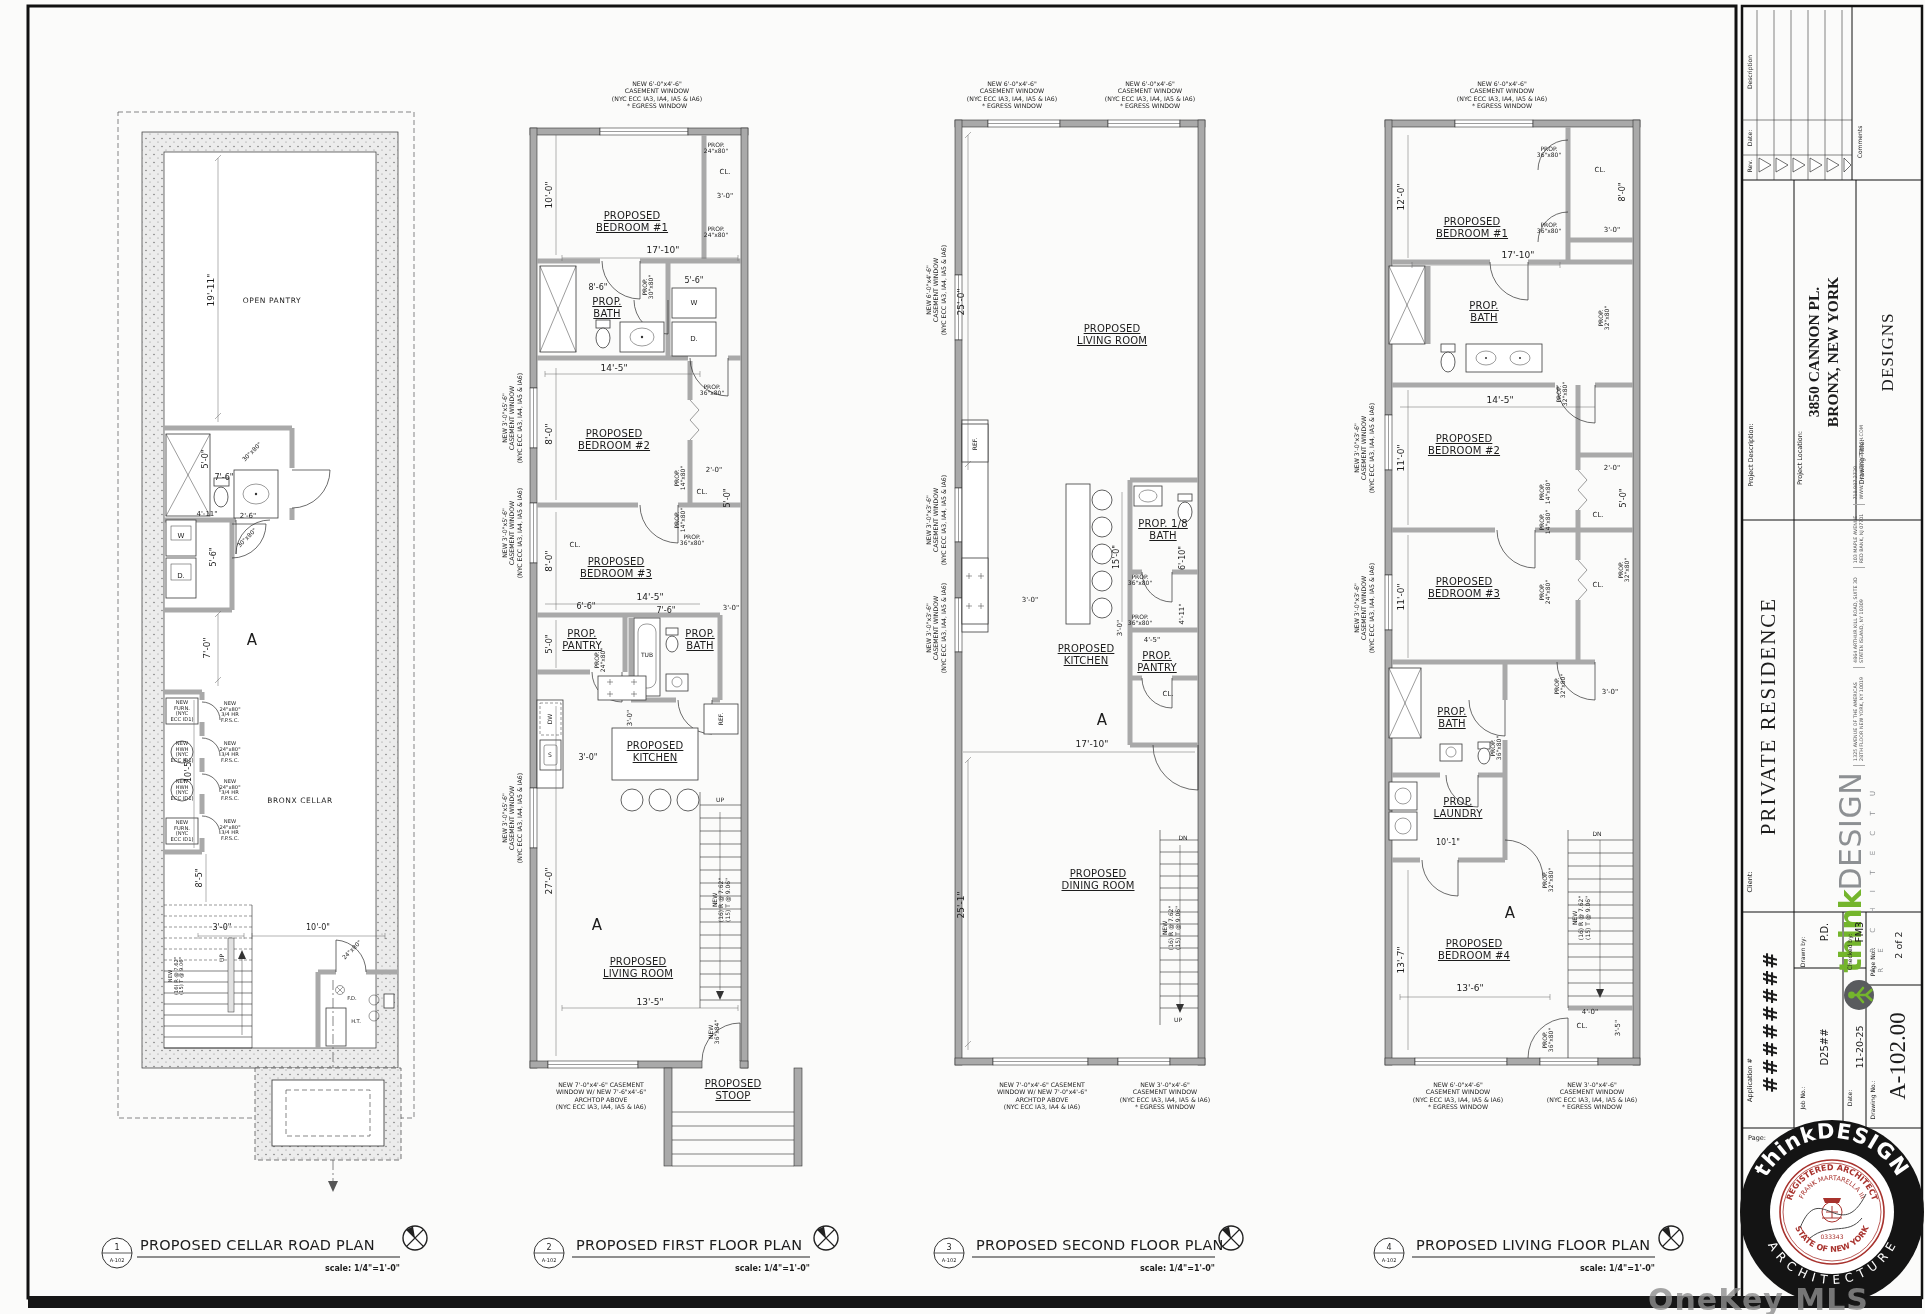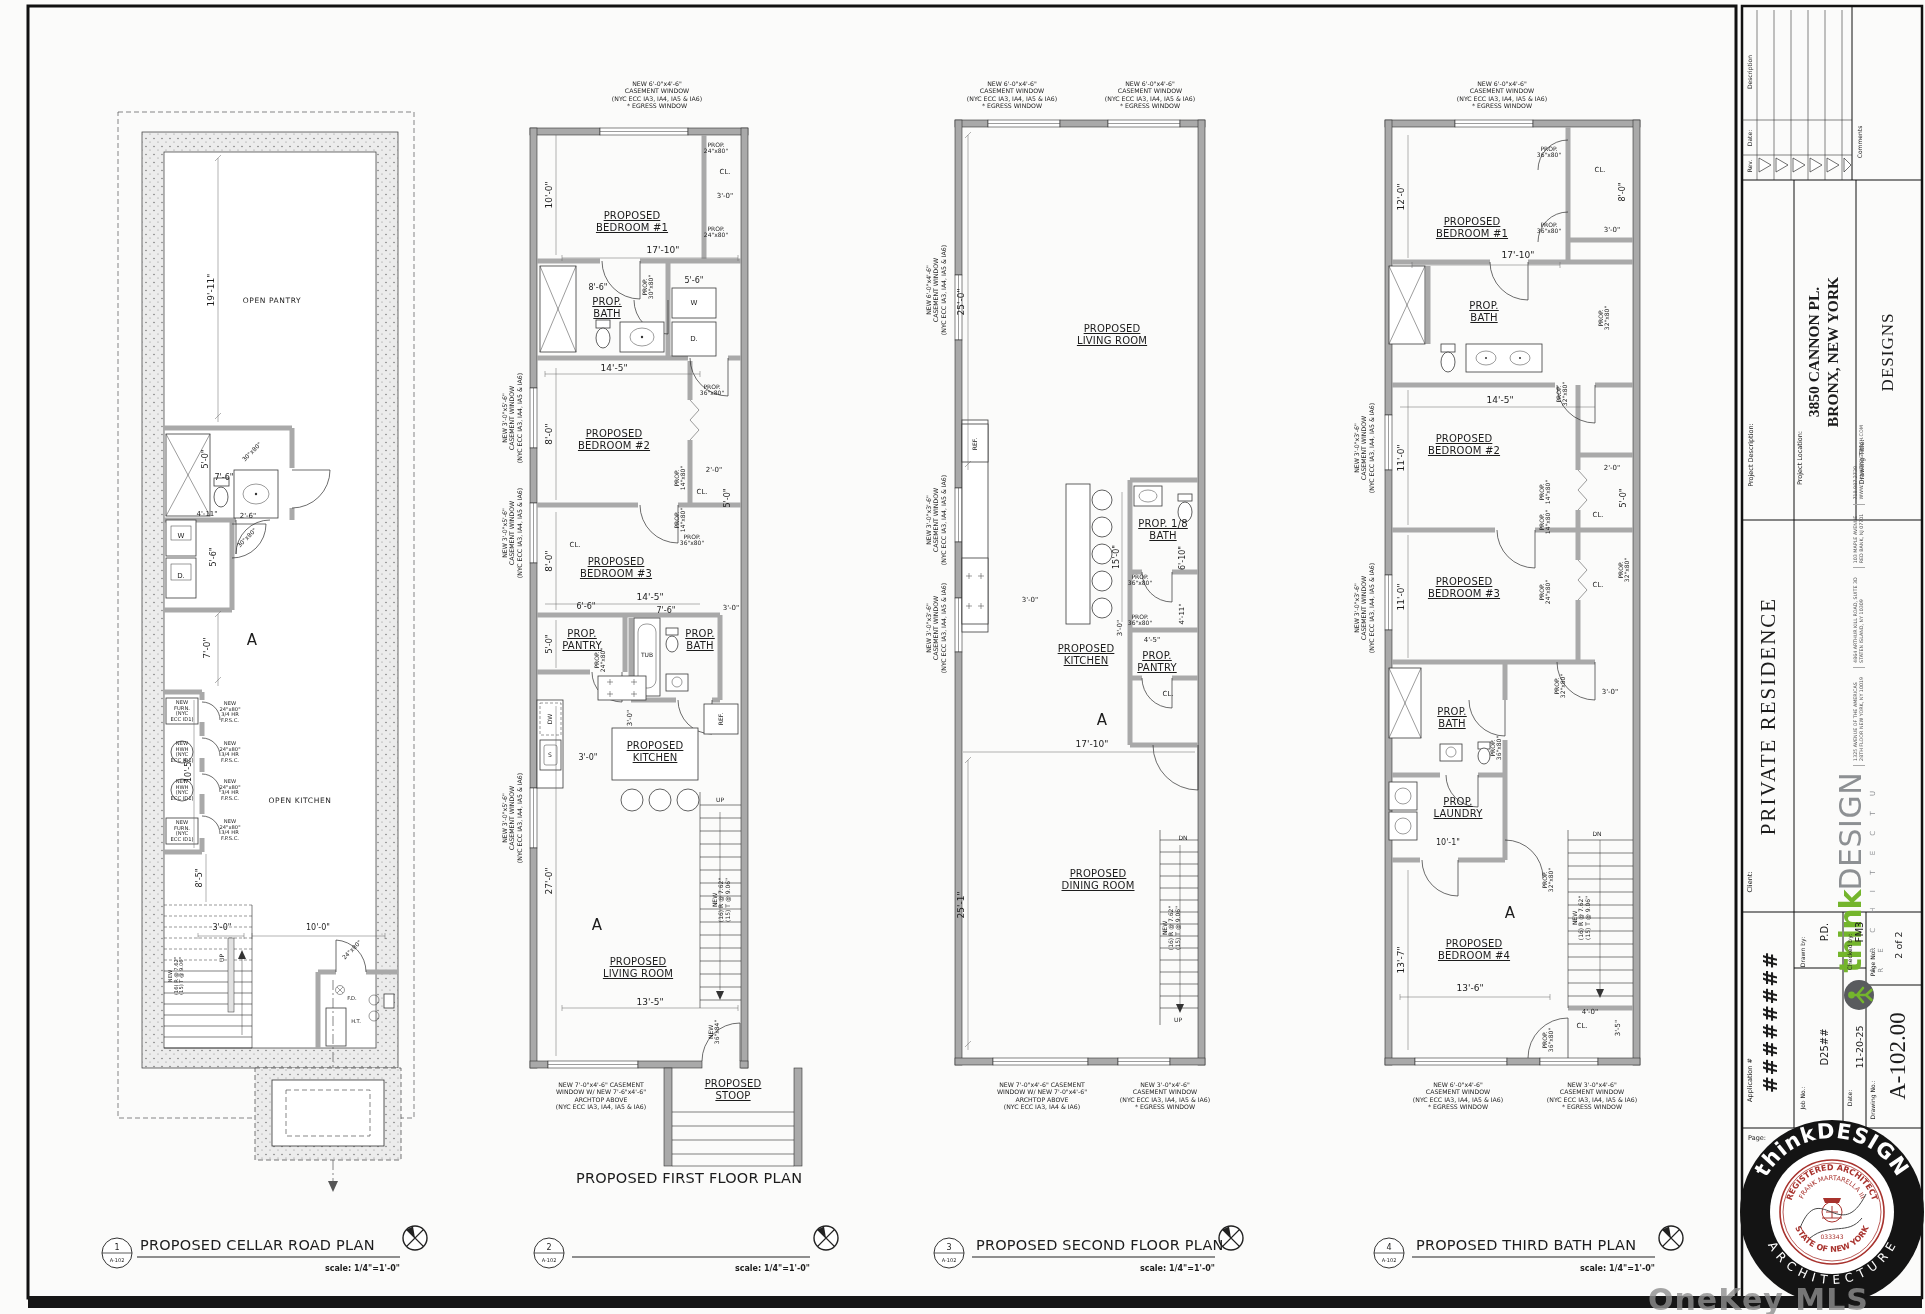--- a/index.html
+++ b/index.html
@@ -388,21 +388,21 @@
 F.P.S.C.</div>
   <div class="c t xs" style="left:230px;top:790px">NEW
 24"x80"
 3/4 HR
 F.P.S.C.</div>
   <div class="c t xs" style="left:230px;top:830px">NEW
 24"x80"
 3/4 HR
 F.P.S.C.</div>
   <div class="c tv dim8" style="left:188px;top:770px">10'-5"</div>
-  <div class="c t lab8" style="left:300px;top:800px">OPEN KITCHEN</div>
+  <div class="c t lab8" style="left:300px;top:800px">BRONX CELLAR</div>
   <div class="c tv dim8" style="left:199px;top:878px">8'-5"</div>
   <div class="c tv xs" style="left:176px;top:976px">NEW
 (16) R @ 7.62"
 (15) T @ 9.06"</div>
   <div class="c tv m" style="left:222px;top:958px">UP</div>
   <div class="c t dim8" style="left:222px;top:927px">3'-0"</div>
   <div class="c t dim8" style="left:318px;top:927px">10'-0"</div>
   <div class="c t45 m" style="left:352px;top:950px">24"x80"</div>
   <div class="c t xs" style="left:352px;top:999px">F.D.</div>
   <div class="c t xs" style="left:356px;top:1022px">H.T.</div>
@@ -494,21 +494,21 @@
   <div class="c tv m" style="left:714px;top:1032px">NEW
 36"x84"</div>
   <div class="c t note" style="left:601px;top:1096px;width:150px">NEW 7'-0"x4'-6" CASEMENT
 WINDOW W/ NEW 7'-6"x4'-6"
 ARCHTOP ABOVE
 (NYC ECC IA3, IA4, IA5 &amp; IA6)</div>
   <div class="c t room" style="left:733px;top:1090px">PROPOSED
 STOOP</div>
   <div class="c t mnum" style="left:549px;top:1247px">2</div>
   <div class="c t mref" style="left:549px;top:1260px">A-102</div>
-  <div class="c tl ptitle" style="left:576px;top:1178px">PROPOSED FIRST FLOOR PLAN</div>
+  <div class="c tl ptitle" style="left:576px;top:1245px">PROPOSED FIRST FLOOR PLAN</div>
   <div class="c tr pscale" style="left:810px;top:1268px">scale: 1/4"=1'-0"</div>
 </div>
 
 <div>
   <div class="c t note" style="left:1012px;top:95px;width:120px">NEW 6'-0"x4'-6"
 CASEMENT WINDOW
 (NYC ECC IA3, IA4, IA5 &amp; IA6)
 * EGRESS WINDOW</div>
   <div class="c t note" style="left:1150px;top:95px;width:120px">NEW 6'-0"x4'-6"
 CASEMENT WINDOW
@@ -644,21 +644,21 @@
   <div class="c t note" style="left:1458px;top:1096px;width:120px">NEW 6'-0"x4'-6"
 CASEMENT WINDOW
 (NYC ECC IA3, IA4, IA5 &amp; IA6)
 * EGRESS WINDOW</div>
   <div class="c t note" style="left:1592px;top:1096px;width:110px">NEW 3'-0"x4'-6"
 CASEMENT WINDOW
 (NYC ECC IA3, IA4, IA5 &amp; IA6)
 * EGRESS WINDOW</div>
   <div class="c t mnum" style="left:1389px;top:1247px">4</div>
   <div class="c t mref" style="left:1389px;top:1260px">A-102</div>
-  <div class="c tl ptitle" style="left:1416px;top:1245px">PROPOSED THIRD BATH PLAN</div>
+  <div class="c tl ptitle" style="left:1416px;top:1245px">PROPOSED LIVING FLOOR PLAN</div>
   <div class="c tr pscale" style="left:1655px;top:1268px">scale: 1/4"=1'-0"</div>
 </div>
 
 <div>
   <div class="c tv tb-lab6" style="left:1749px;top:166px">Rev.</div>
   <div class="c tv tb-lab6" style="left:1749px;top:138px">Date:</div>
   <div class="c tv tb-lab6" style="left:1749px;top:72px">Description</div>
   <div class="c tv tb-lab6" style="left:1859px;top:142px">Comments</div>
 
   <div class="c tv tb-lab" style="left:1751px;top:455px">Project Description:</div>

